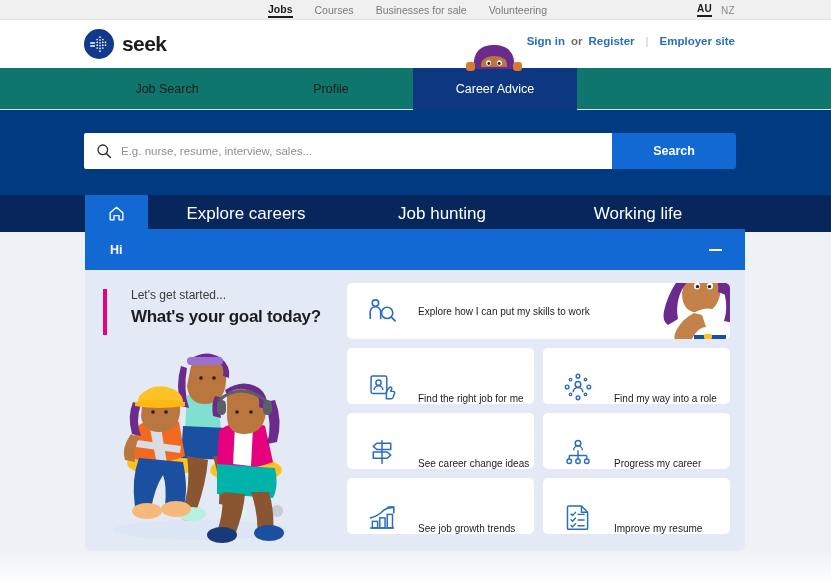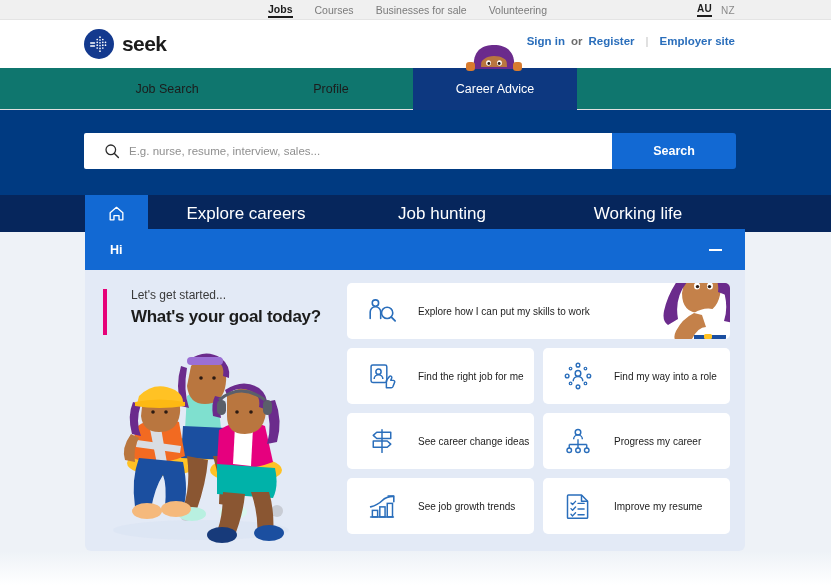--- a/index.html
+++ b/index.html
@@ -57,21 +57,21 @@
   .tab.active{ background:#0d3880; color:#ffffff; }
   .peek-char{ position:absolute; left:452px; top:-25px; width:84px; height:28px; pointer-events:none; z-index:5;}
 
   
   .hero{ height:85px; background:#003a81; position:relative; }
   .search-row{
     position:absolute; left:84px; top:133px; display:flex; width:652px; height:36px;
   }
   .search-field{
     flex:1; background:#ffffff; display:flex; align-items:center; gap:9px;
-    padding:0 20px; border-radius:2px 0 0 2px;
+    padding:0 12px; border-radius:2px 0 0 2px;
   }
   .search-placeholder{ font-size:11.5px; color:#8f8f8f; }
   .search-btn{
     width:124px; background:#1269d3; color:#ffffff; font-size:12.5px; font-weight:bold;
     display:flex; align-items:center; justify-content:center; cursor:pointer;
     border-radius:0 3px 3px 0;
   }
 
   
   .subnav{ height:37px; background:#06265c; display:flex; position:relative; }
@@ -111,21 +111,21 @@
   .headline{ font-size:17px; font-weight:bold; color:#1c1c1c; letter-spacing:-0.3px; }
   .people-art{ position:absolute; left:6px; top:60px; width:220px; height:215px; }
 
   .right-col{ flex:1; padding:13px 15px 0 4px; position:relative; }
   .card{
     background:#ffffff; border-radius:5px; display:flex; align-items:center;
     cursor:pointer; position:relative; overflow:hidden;
   }
   .card-wide{ height:56px; margin-bottom:9px; }
   .grid2{ display:grid; grid-template-columns:1fr 1fr; gap:9px; }
-  .card-sm{ height:56px; }
+  .card-sm{ height:56px;align-items:flex-end; }
   .card-icon{
     width:34px; height:34px; margin-left:18px; flex:0 0 34px;
     display:flex; align-items:center; justify-content:center;
   }
   .card-label{ font-size:10px; color:#1c1c1c; margin-left:19px; z-index:2; }
   .card-char{ position:absolute; right:-6px; top:-28px; width:86px; height:86px; }
 
   .footer-fade{
     position:absolute; left:0; bottom:0; width:831px; height:34px;
     background:linear-gradient(to bottom,#eef2f7 0%,#ffffff 100%);

